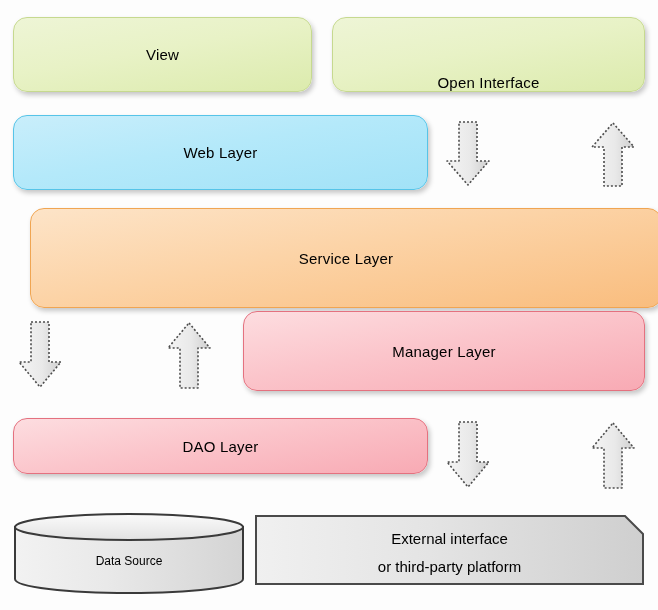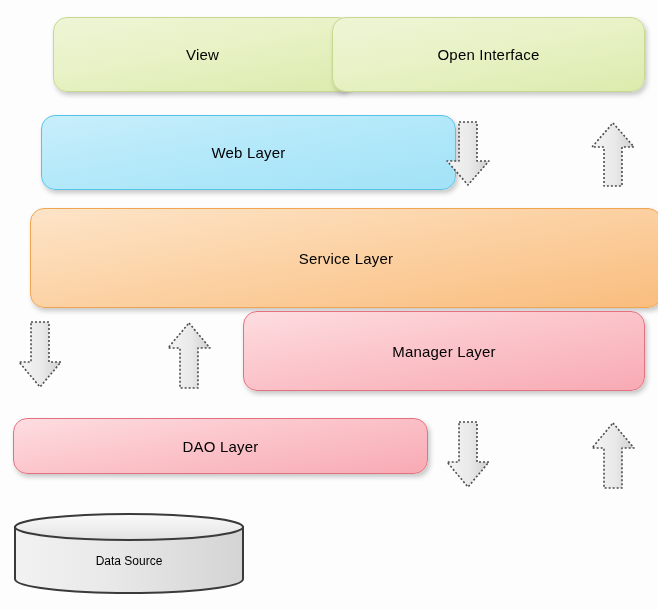--- a/index.html
+++ b/index.html
@@ -34,21 +34,20 @@
   }
   .layer-box .lbl { pointer-events: none; }
 
   .green {
     background: linear-gradient(170deg, #eef5d6 0%, #e8f2c6 45%, #dcebad 100%);
     border: 1px solid #c6d98f;
   }
   .blue {
     background: linear-gradient(170deg, #c9eefb 0%, #b4e9fa 45%, #a2e2f7 100%);
     border: 1px solid #56c4e8;
-    margin-left: 28px;
   }
   .orange {
     background: linear-gradient(170deg, #fde4c8 0%, #fcd3a6 45%, #f9bd7e 100%);
     border: 1px solid #f0a552;
   }
   .pink {
     background: linear-gradient(170deg, #fddde0 0%, #fbc5cb 45%, #f8aab4 100%);
     border: 1px solid #e4717f;
   }
 
@@ -85,25 +84,25 @@
     font-size: 15px;
     color: #000;
     line-height: 1.0;
   }
 </style>
 </head>
 <body>
 
 <div id="canvas">
 
-  <div class="layer-box green" style="left:13px; top:17px; width:299px; height:75px;margin-left:40px;">
+  <div class="layer-box green" style="left:13px; top:17px; width:299px; height:75px;">
     <span class="lbl">View</span>
   </div>
 
-  <div class="layer-box green" style="left:332px; top:17px; width:313px; height:75px;">
+  <div class="layer-box green" style="left:332px; top:17px; width:313px; height:75px;align-items:flex-end;">
     <span class="lbl">Open Interface</span>
   </div>
 
   <div class="layer-box blue" style="left:13px; top:115px; width:415px; height:75px;">
     <span class="lbl">Web Layer</span>
   </div>
 
   <div class="arrow" style="left:445px; top:121px; width:46px; height:66px;">
     <svg width="46" height="66" viewBox="0 0 46 66">
       <defs>
@@ -206,14 +205,28 @@
           <stop offset="0%" stop-color="#fbfbfb"></stop>
           <stop offset="100%" stop-color="#e2e2e2"></stop>
         </linearGradient>
       </defs>
       <path d="M2,15 L2,67 C2,75 54,81 116,81 C178,81 230,75 230,67 L230,15 Z" fill="url(#cylBody)" stroke="#3a3a3a" stroke-width="2"></path>
       <ellipse cx="116" cy="15" rx="114" ry="13" fill="url(#cylTop)" stroke="#3a3a3a" stroke-width="2"></ellipse>
     </svg>
     <div class="cyl-label" style="top:42px;">Data Source</div>
   </div>
 
+  <div class="extbox" style="left:254px; top:514px; width:391px; height:72px;">
+    <svg width="391" height="72" viewBox="0 0 391 72">
+      <defs>
+        <linearGradient id="extFill" x1="0" y1="0" x2="1" y2="0">
+          <stop offset="0%" stop-color="#f0f0f0"></stop>
+          <stop offset="45%" stop-color="#e4e4e4"></stop>
+          <stop offset="100%" stop-color="#cfcfcf"></stop>
+        </linearGradient>
+      </defs>
+      <path d="M2,2 L371,2 L389,20 L389,70 L2,70 Z" fill="url(#extFill)" stroke="#4a4a4a" stroke-width="2" stroke-linejoin="miter"></path>
+    </svg>
+    <div class="ext-text" style="top:17px;">External interface</div>
+    <div class="ext-text" style="top:45px;">or third-party platform</div>
+  </div>
 
 </div>
 
 </body></html>

